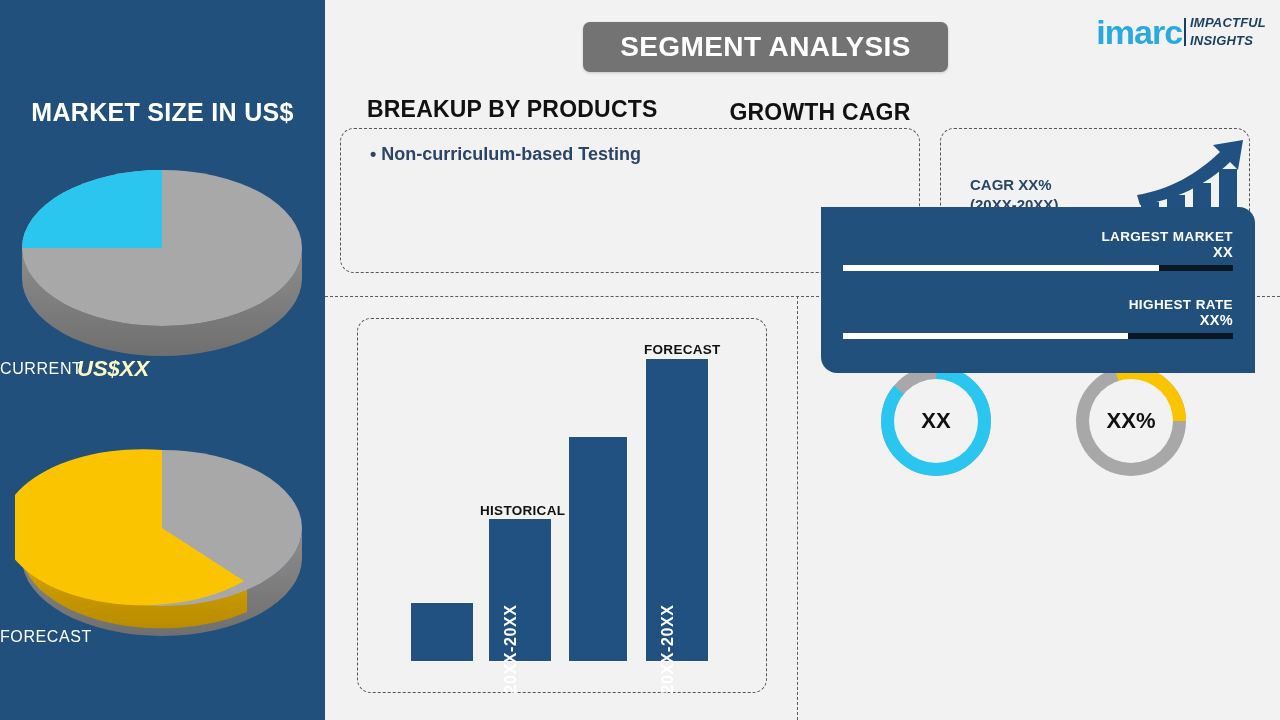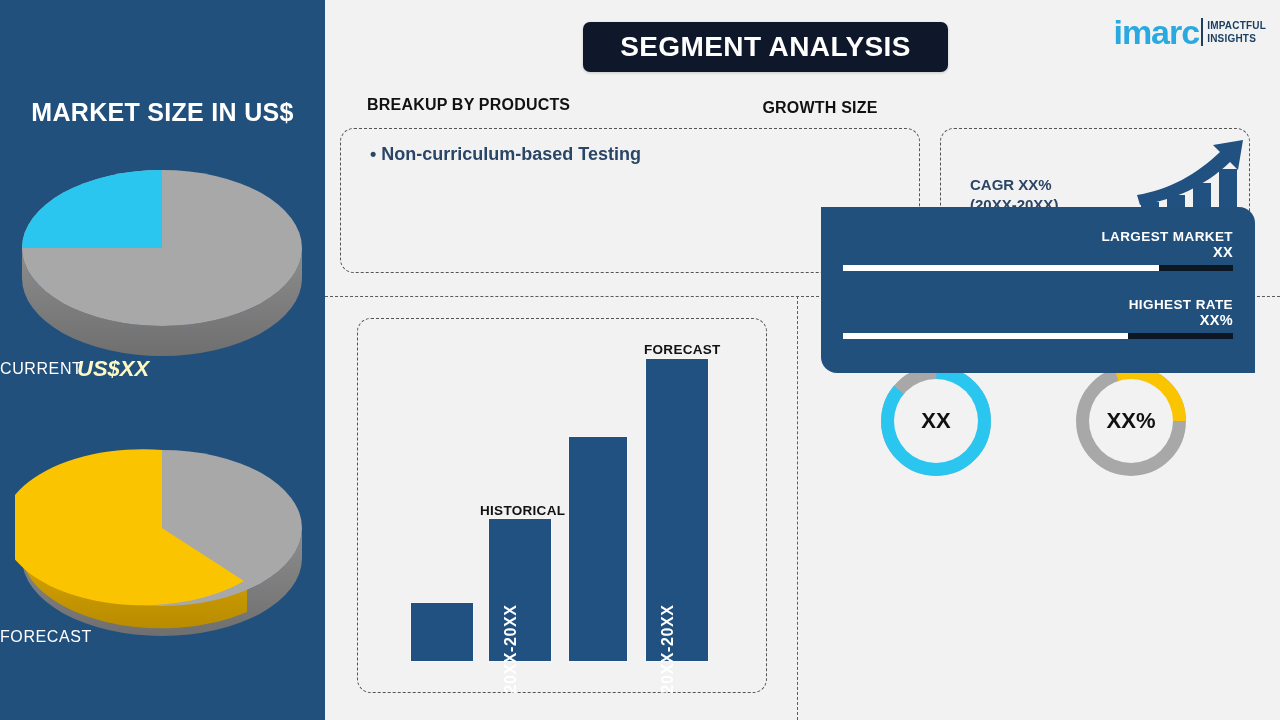--- a/index.html
+++ b/index.html
@@ -50,21 +50,21 @@
   .right-area {
     position: absolute; left: 325px; top: 0;
     width: 955px; height: 720px;
     background: #f2f2f2;
   }
 
   
   .title-badge {
     position: absolute; left: 258px; top: 22px;
     width: 365px; height: 50px;
-    background: #0f172a;
+    background: #737373;
     border-radius: 7px;
     display: flex; align-items: center; justify-content: center;
     color: #ffffff;
     font-size: 28px; font-weight: bold;
     letter-spacing: 0.4px;
     box-shadow: 0 1px 3px rgba(0,0,0,0.18);
   }
   .logo {
     position: absolute; right: 14px; top: 12px;
     display: flex; align-items: center; height: 40px;
@@ -74,38 +74,38 @@
     color: #2aa9e0;
     letter-spacing: -1px;
     line-height: 1;
     position: relative;
     margin-left: 11px;
   }
   .logo-bar {
     width: 2px; height: 28px; background: #1b3f63; margin: 0 4px 0 2px;
   }
   .logo-tag {
-    font-size: 10px; font-weight: bold; color: #1b3f63;
-    line-height: 1.35; letter-spacing: 0.2px;
+    font-size: 13px; font-weight: bold; color: #1b3f63;
+    line-height: 1.35; letter-spacing: 0.2px; font-style: italic;
   }
 
   
   .div-h {
     position: absolute; left: 0px; top: 296px; width: 955px; height: 0;
     border-top: 1px dashed #5c5c5c;
   }
   .div-v {
     position: absolute; left: 472px; top: 296px; width: 0; height: 424px;
     border-left: 1px dashed #5c5c5c;
   }
 
   
   .sec-head {
     position: absolute;
-    color: #111111; font-size: 16px; font-weight: bold; letter-spacing: 0.2px;
+    color: #111111; font-size: 23px; font-weight: bold; letter-spacing: 0.2px;
     white-space: nowrap;
   }
   .sec-head.products { left: 42px; top: 96px; }
   .sec-head.growth   { left: 345px; top: 99px; width: 300px; text-align: center; }
 
   
   .dash-box {
     position: absolute;
     border: 1.4px dashed #555; border-radius: 14px;
     background: #f2f2f2;
@@ -255,21 +255,21 @@
 
     <div class="div-h"></div>
     <div class="div-v"></div>
 
     <div class="sec-head products">BREAKUP BY PRODUCTS</div>
     <div class="dash-box box-products"></div>
     <div class="prod-list">
       <div class="prod-item">Non-curriculum-based Testing</div>
     </div>
 
-    <div class="sec-head growth">GROWTH SIZE</div>
+    <div class="sec-head growth">GROWTH CAGR</div>
     <div class="dash-box box-growth-real"></div>
     <div class="cagr-text">
       <div>CAGR XX%</div>
       <div>(20XX-20XX)</div>
     </div>
     <svg class="growth-icon" width="112" height="100" viewBox="0 0 112 100">
       <rect x="6" y="64" width="18" height="32" fill="#215180"></rect>
       <rect x="32" y="57" width="18" height="39" fill="#215180"></rect>
       <rect x="58" y="45" width="18" height="51" fill="#215180"></rect>
       <rect x="84" y="31" width="18" height="65" fill="#215180"></rect>

